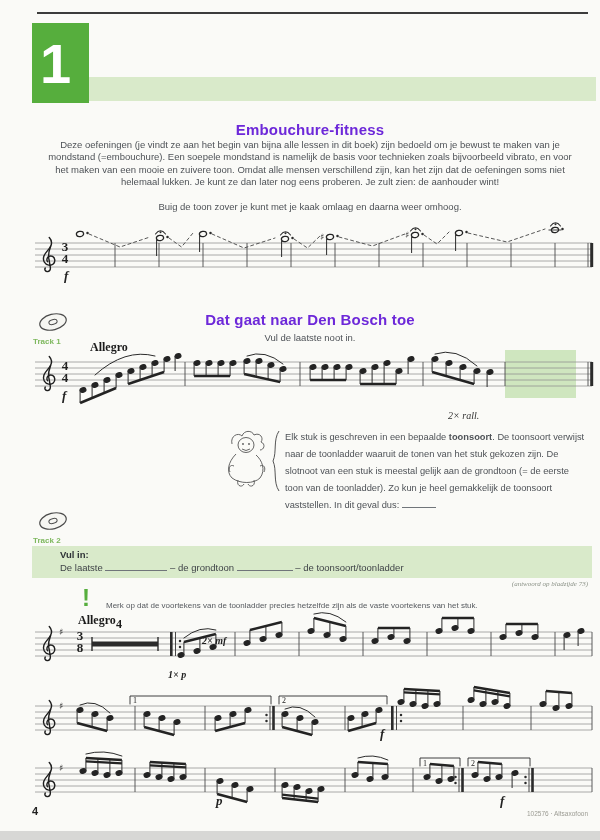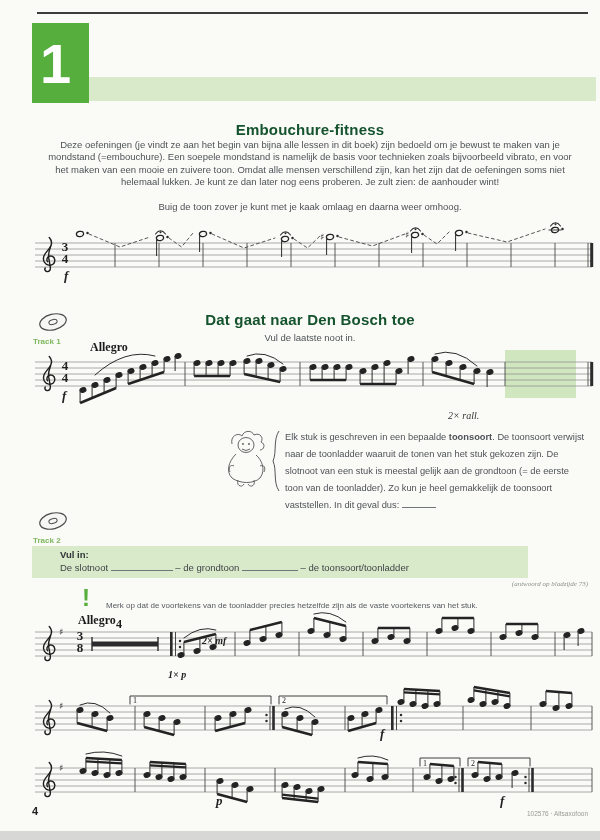--- a/index.html
+++ b/index.html
@@ -1,35 +1,35 @@
 <!DOCTYPE html>
 <html><head>
 <meta charset="utf-8">
 <style>
   html,body{margin:0;padding:0;background:#ffffff;}
   .page{position:relative;width:600px;height:840px;background:#fafaf7;overflow:hidden;
         font-family:"Liberation Sans",sans-serif;}
   svg{overflow:visible;display:block;}
   .abs{position:absolute;}
   .center{position:absolute;left:32px;width:556px;text-align:center;}
-  .h-title{font-weight:bold;font-size:15px;color:#14532d;letter-spacing:.2px;font-family:"Liberation Sans",sans-serif;}
+  .h-title{font-weight:bold;font-size:15px;color:#6d28d9;letter-spacing:.2px;font-family:"Liberation Sans",sans-serif;}
   .body-txt{font-size:9.5px;line-height:12.4px;color:#4e5257;}
   .ts{position:absolute;width:14px;text-align:center;font:bold 13px/12px "Liberation Serif",serif;color:#222;}
   .dyn{position:absolute;font:italic bold 13px "Liberation Serif",serif;color:#222;}
   .dynS{position:absolute;font:italic bold 10px "Liberation Serif",serif;color:#222;margin-top:8px;}
   .tempo{position:absolute;font:bold 12px "Liberation Serif",serif;color:#1b1b1b;}
   .rall{position:absolute;font:italic 10px "Liberation Serif",serif;color:#333;}
   .track{position:absolute;font-weight:bold;font-size:8px;color:#7eb85e;}
   .volta-n{position:absolute;font:8px "Liberation Serif",serif;color:#222;}
   .tex{background-image:repeating-linear-gradient(90deg,rgba(255,255,255,.45) 0 1px,rgba(0,0,0,0) 1px 3px);}
   .lesson-box{position:absolute;left:32px;top:23px;width:57px;height:80px;background:#56ae3d;
               color:#fff;font-weight:800;font-size:56px;line-height:82px;padding-left:8px;box-sizing:border-box;}
   .stripe{position:absolute;left:89px;top:77px;width:507px;height:24px;background:#d9eaca;}
   .top-rule{position:absolute;left:37px;top:12px;width:551px;height:2px;background:#3c3c3c;}
-  .gbox{position:absolute;left:32px;top:546px;width:496px;height:32px;background:#d9eaca;}
+  .gbox{position:absolute;left:32px;top:546px;width:560px;height:32px;background:#d9eaca;}
   .gbox .lbl{position:absolute;left:28px;top:3px;font-weight:bold;font-size:9.5px;color:#2f3337;}
   .gbox .row{position:absolute;left:28px;top:16px;font-size:9.5px;color:#3f4347;}
   .blank{display:inline-block;border-bottom:1px solid #70757a;height:8px;vertical-align:baseline;}
   .credit{position:absolute;left:390px;top:580px;width:198px;text-align:right;
           font:italic 7px "Liberation Serif",serif;color:#8d9489;}
   .bang{position:absolute;left:82px;top:584px;font-weight:900;font-size:24px;color:#56ae3d;}
   .warn{position:absolute;left:106px;top:601px;width:470px;font-size:8px;color:#55595e;}
   .pagenum{position:absolute;left:32px;top:805px;font-weight:bold;font-size:11px;color:#222;}
   .edcode{position:absolute;left:430px;top:810px;width:158px;text-align:right;font-size:6.5px;color:#9b9b93;}
   .bottom-band{position:absolute;left:0;top:831px;width:600px;height:9px;background:#d7d7d5;}
@@ -245,21 +245,21 @@
 
   <svg id="cd2" class="abs" style="left:36px;top:509px" width="36" height="26">
       <ellipse cx="17" cy="12" rx="13.5" ry="7.8" transform="rotate(-14 17 12)" fill="#f6f6f2" stroke="#4a4a4a" stroke-width="1.2"></ellipse>
       <ellipse cx="17" cy="12" rx="4.2" ry="2.4" transform="rotate(-14 17 12)" fill="none" stroke="#4a4a4a" stroke-width="1"></ellipse>
     </svg>
   <div class="track" style="left:33px;top:536px">Track 2</div>
 
   <div class="gbox tex">
     <div class="lbl">Vul in:</div>
     <div class="row">
-      <span>De slotnoot</span>
+      <span>De laatste</span>
       <span class="blank" style="width:62px"></span>
       <span>– de grondtoon</span>
       <span class="blank" style="width:56px"></span>
       <span>– de toonsoort/toonladder</span>
     </div>
   </div>
   <div class="credit">(antwoord op bladzijde 73)</div>
 
   <div class="bang">!</div>
   <div class="warn">Merk op dat de voortekens van de toonladder precies hetzelfde zijn als de vaste voortekens van het stuk.</div>

